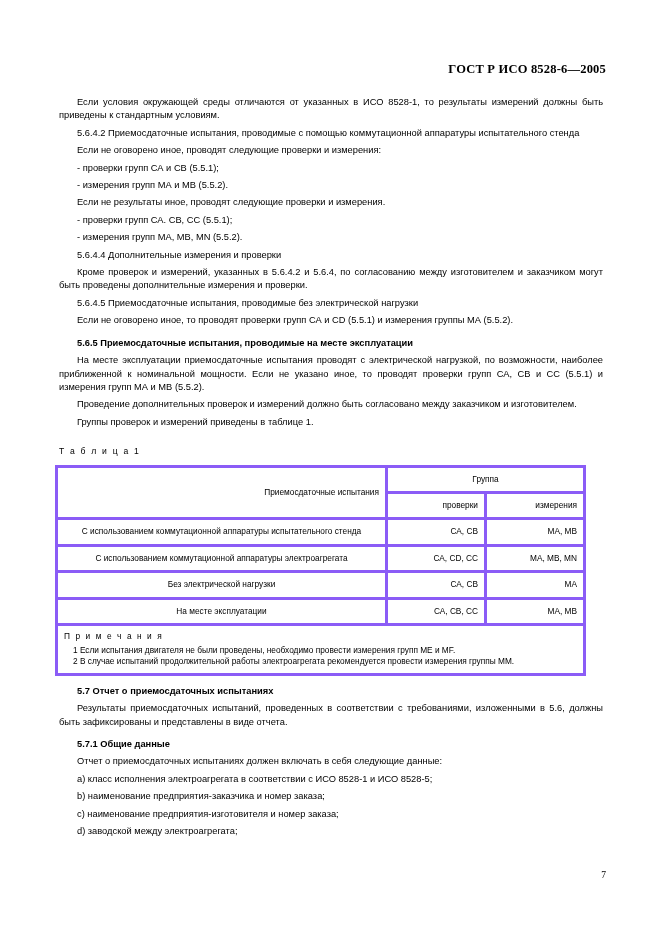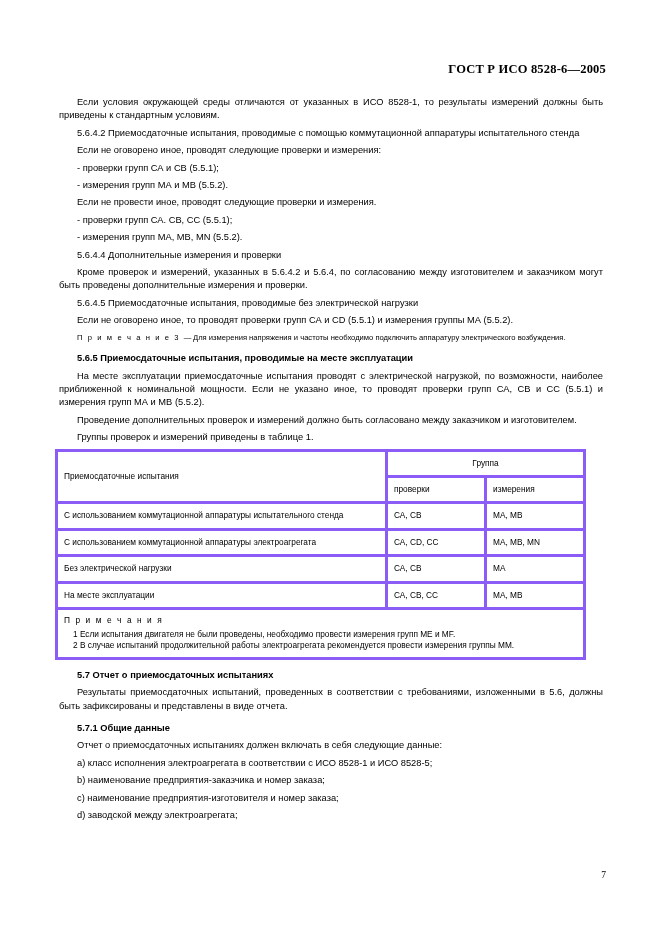--- a/index.html
+++ b/index.html
@@ -81,25 +81,25 @@
     table-layout: fixed;
   }
   table.main td, table.main th {
     border: 3px solid #8b5cf6;
     font-size: 8.3px;
     font-weight: normal;
     padding: 5px 6px;
     vertical-align: middle;
   }
   td.desc {
-    text-align: left;
+    text-align: center;
     padding-left: 10px;
   }
   td.ctr, th.ctr {
-    text-align: left;
+    text-align: right;
   }
   .grp-head {
     text-align: center;
     font-size: 8.3px;
     padding: 5px 0;
   }
   .notes-cell {
     padding: 8px 10px 9px 14px;
     font-size: 7.6px;
     line-height: 11.6px;
@@ -127,34 +127,34 @@
 
   <div class="header">ГОСТ Р ИСО 8528-6—2005</div>
 
   <div class="content">
 
     <p class="ind">Если условия окружающей среды отличаются от указанных в ИСО 8528-1, то результаты измерений должны быть приведены к стандартным условиям.</p>
     <p class="ind">5.6.4.2  Приемосдаточные испытания, проводимые с помощью коммутационной аппаратуры испытательного стенда</p>
     <p class="ind">Если не оговорено иное, проводят следующие проверки и измерения:</p>
     <p class="dash">-  проверки групп СА и СВ (5.5.1);</p>
     <p class="dash">-  измерения групп МА и МВ (5.5.2).</p>
-    <p class="ind">Если не провести иное, проводят следующие проверки и измерения.</p>
+    <p class="ind">Если не результаты иное, проводят следующие проверки и измерения.</p>
     <p class="dash">-  проверки групп СА. СВ, СС (5.5.1);</p>
     <p class="dash">-  измерения групп МА, МВ, MN (5.5.2).</p>
     <p class="ind">5.6.4.4  Дополнительные измерения и проверки</p>
     <p class="ind">Кроме проверок и измерений, указанных в 5.6.4.2 и 5.6.4, по согласованию между изготовителем и заказчиком могут быть проведены дополнительные измерения и проверки.</p>
     <p class="ind">5.6.4.5  Приемосдаточные испытания, проводимые без электрической нагрузки</p>
     <p class="ind">Если не оговорено иное, то проводят проверки групп СА и CD (5.5.1) и измерения группы МА (5.5.2).</p>
-    <p class="note"><span class="sp">П р и м е ч а н и е   3 —</span><span>Для измерения напряжения и частоты необходимо подключить аппаратуру электрического возбуждения.</span></p>
 
     <p class="h-sec">5.6.5  Приемосдаточные испытания, проводимые на месте эксплуатации</p>
     <p class="ind">На месте эксплуатации приемосдаточные испытания проводят с электрической нагрузкой, по возможности, наиболее приближенной к номинальной мощности. Если не указано иное, то проводят проверки групп СА, СВ и СС (5.5.1) и измерения групп МА и МВ (5.5.2).</p>
     <p class="ind">Проведение дополнительных проверок и измерений должно быть согласовано между заказчиком и изготовителем.</p>
     <p class="ind">Группы проверок и измерений приведены в таблице 1.</p>
 
+    <p class="tbl-label">Т а б л и ц а  1</p>
 
     <table class="main">
       <colgroup>
         <col style="width:330px">
         <col style="width:99px">
         <col style="width:99px">
       </colgroup>
       <tbody>
         <tr>
           <td class="ctr" rowspan="2">Приемосдаточные испытания</td>

